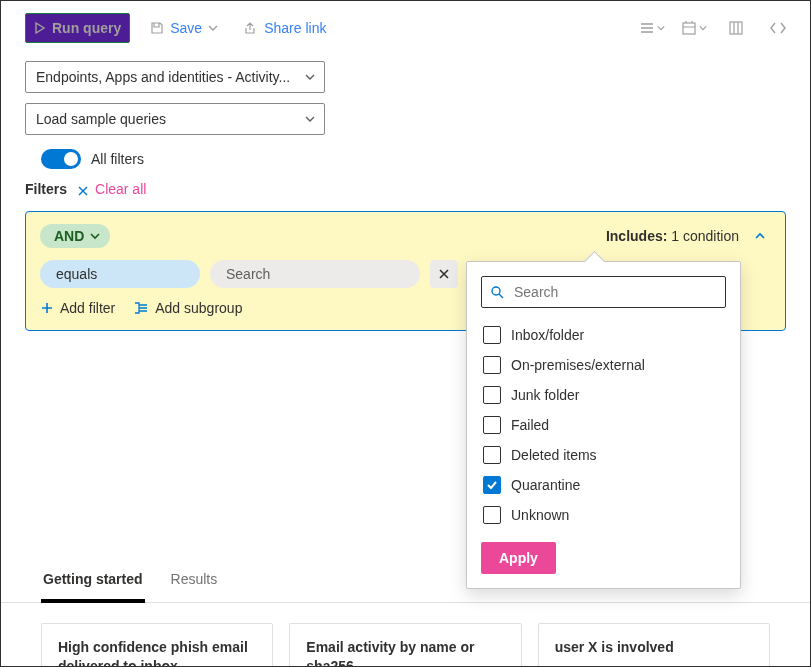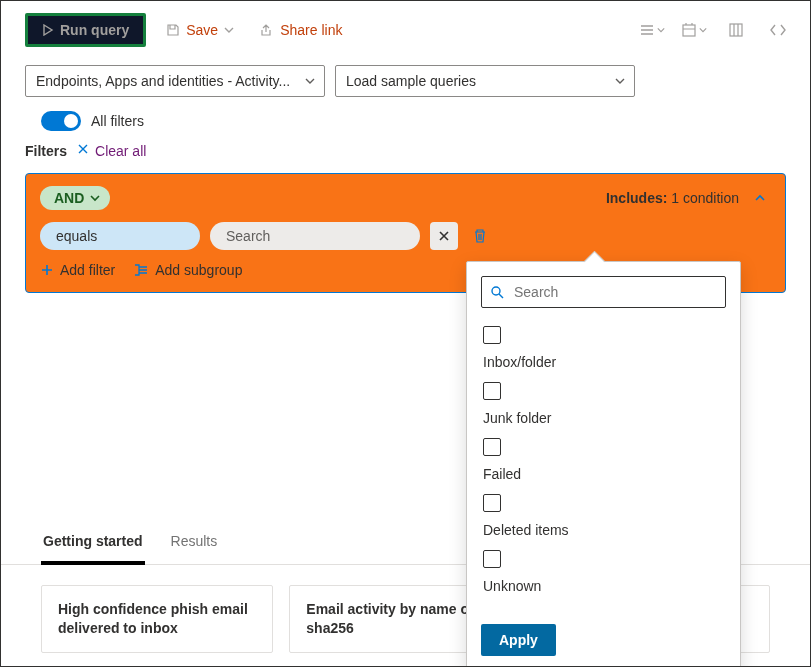--- a/index.html
+++ b/index.html
@@ -27,38 +27,39 @@
     gap: 6px;
     cursor: pointer;
     border: none;
     background: none;
     font-family: inherit;
     font-size: 14px;
     color: #323130;
     padding: 4px 6px;
   }
   .run-btn {
-    background: #0f172a;
-    border: 3px solid #15803d;
-    border-radius: 2px;
-    padding: 6px 14px;
+    background: #4c1d95;
+    border: 1px solid #15803d;
+    border-radius: 2px;
+    padding: 6px 8px;
     font-weight: 600;
     color: #a19f9d;
   }
-  .toolbar .disabled { color: #c2410c; }
+  .toolbar .disabled { color: #3b82f6; }
   .toolbar-spacer { flex: 1; }
   .icon-btn {
     width: 28px; height: 28px;
     display: inline-flex; align-items: center; justify-content: center;
     cursor: pointer; color: #605e5c;
   }
   .selectors {
     display: flex;
     gap: 10px;
     padding: 10px 24px 4px 24px;
+    flex-direction: column;
   }
   .dropdown {
     border: 1px solid #8a8886;
     border-radius: 2px;
     height: 32px;
     display: flex;
     align-items: center;
     padding: 0 8px 0 10px;
     cursor: pointer;
     background: #fff;
@@ -80,28 +81,28 @@
   .toggle::after {
     content: ""; position: absolute; right: 3px; top: 3px;
     width: 14px; height: 14px; border-radius: 50%; background: #fff;
   }
   .filters-row {
     display: flex; align-items: center; gap: 10px;
     padding: 6px 24px 10px 24px;
   }
   .filters-row .label { font-weight: 600; }
   .clear-all {
-    display: inline-flex; align-items: flex-start; gap: 6px;
-    color: #701a75; cursor: pointer;
+    display: inline-flex; align-items: flex-end; gap: 6px;
+    color: #ec4899; cursor: pointer;
   }
   .filter-card {
     margin: 4px 24px 0 24px;
     border: 1px solid #0078d4;
     border-radius: 4px;
-    background: #f97316;
+    background: #fef9c3;
     padding: 12px 14px 14px 14px;
   }
   .card-head {
     display: flex; align-items: center; gap: 10px;
   }
   .and-pill {
     background: #c8e6c9;
     color: #1b5e20;
     font-weight: 600;
     border-radius: 14px;
@@ -203,37 +204,36 @@
     height: 32px;
     display: flex; align-items: center; gap: 8px;
     padding: 0 8px;
     margin-bottom: 12px;
   }
   .search-box input {
     border: none; outline: none; flex: 1;
     font-family: inherit; font-size: 14px;
   }
   .opt {
-    display: flex; gap: 10px;
+    display: flex; align-items: center; gap: 10px;
     padding: 6px 2px;
     cursor: pointer;
-    flex-direction: column;
   }
   .chk {
     width: 18px; height: 18px;
     border: 1px solid #323130;
     border-radius: 2px;
     display: inline-flex; align-items: center; justify-content: center;
   }
   .chk.checked {
     background: #0078d4; border-color: #0078d4;
   }
   .apply-btn {
-    margin-top: 24px;
-    background: #0369a1;
+    margin-top: 12px;
+    background: #ec4899;
     color: #fff;
     border: none;
     border-radius: 2px;
     padding: 8px 18px;
     font-weight: 600;
     font-family: inherit;
     font-size: 14px;
     cursor: pointer;
   }
   svg { display: block; }
@@ -430,29 +430,41 @@
     </span>
     <input type="text" placeholder="Search" style="">
   </div>
   <div id="opts">
       <div class="opt">
         <span class="chk"></span>
         <span>Inbox/folder</span>
       </div>
       <div class="opt">
         <span class="chk"></span>
+        <span>On-premises/external</span>
+      </div>
+      <div class="opt">
+        <span class="chk"></span>
         <span>Junk folder</span>
       </div>
       <div class="opt">
         <span class="chk"></span>
         <span>Failed</span>
       </div>
       <div class="opt">
         <span class="chk"></span>
         <span>Deleted items</span>
+      </div>
+      <div class="opt">
+        <span class="chk checked">
+          <svg width="12" height="12" viewBox="0 0 12 12">
+            <path d="M2 6 L5 9 L10 3" fill="none" stroke="#fff" stroke-width="2"></path>
+          </svg>
+        </span>
+        <span>Quarantine</span>
       </div>
       <div class="opt">
         <span class="chk"></span>
         <span>Unknown</span>
       </div>
     </div>
   <button class="apply-btn">
     <span>Apply</span>
   </button>
 </div>

